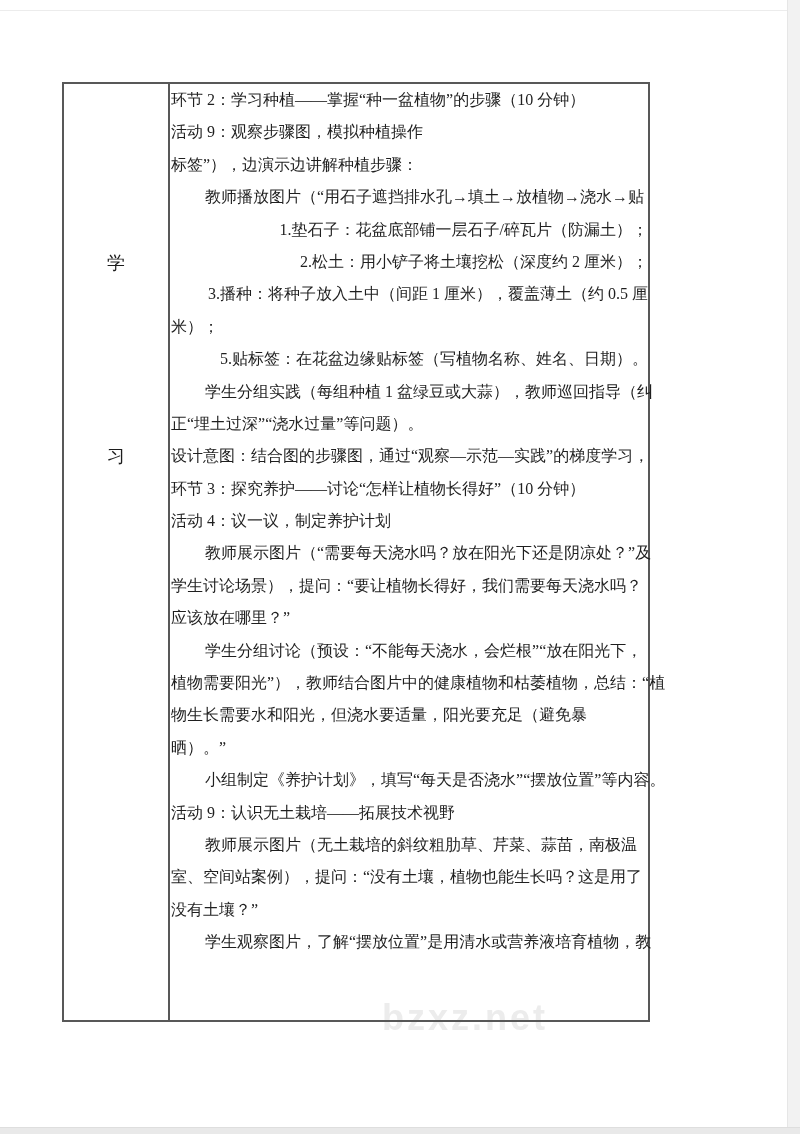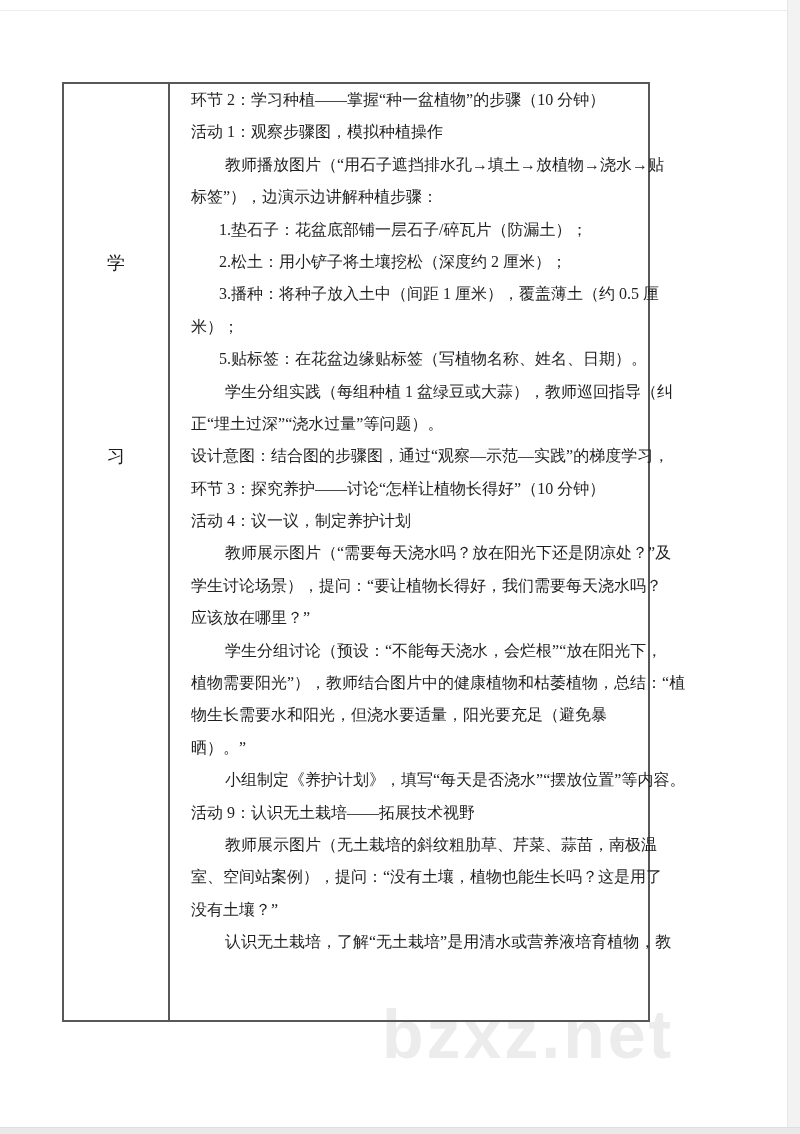--- a/index.html
+++ b/index.html
@@ -23,21 +23,21 @@
   }
   .bottom-gutter {
     position: absolute; left: 0; top: 1127px; width: 800px; height: 7px;
     background: #e9e9e9; border-top: 1px solid #dedede;
   }
 
   
   .watermark {
     position: absolute; left: 382px; top: 1000px;
     font-family: "Liberation Sans", "DejaVu Sans", sans-serif;
-    font-weight: bold; font-size: 68px; line-height: 1;
+    font-weight: bold; font-size: 36px; line-height: 1;
     letter-spacing: 3px; color: #ececec;
     z-index: 1; user-select: none;
   }
 
   
   .lesson-table {
     position: absolute; left: 62px; top: 82px;
     width: 584px; height: 936px;
     border: 2px solid #585858;
     z-index: 2;
@@ -54,29 +54,28 @@
     position: absolute; left: 0; width: 104px;
     text-align: center;
     font-size: 18px; color: #1c1c1c; letter-spacing: 0;
   }
   .stage-char.c0 { top: 167px; }
   .stage-char.c1 { top: 360px; }
 
   .cell-content {
     position: absolute; left: 107px; top: 0; width: 477px; height: 936px;
     overflow: visible;
-    padding-left: 20px;
   }
   .content-line {
     height: 32.4px; line-height: 32.4px;
     font-size: 16px; color: #1f1f1f;
     white-space: nowrap;
   }
   .content-line.ind-para { text-indent: 34px; }
-  .content-line.ind-num  { text-indent: 28px; }
+  .content-line.ind-num  { text-indent: 28px; text-align: right; }
 </style>
 </head>
 <body>
 
 <div class="page">
 
   <div class="top-hairline"></div>
   <div class="right-gutter"></div>
   <div class="bottom-gutter"></div>
 
@@ -86,23 +85,23 @@
 
     <div class="cell-left">
       <span class="stage-char c0">学</span>
       <span class="stage-char c1">习</span>
     </div>
 
     <div class="cell-divider"></div>
 
     <div class="cell-content">
         <div class="content-line">环节 2：学习种植——掌握“种一盆植物”的步骤（10 分钟）</div>
-        <div class="content-line">活动 1：观察步骤图，模拟种植操作</div>
+        <div class="content-line">活动 9：观察步骤图，模拟种植操作</div>
+        <div class="content-line">标签”），边演示边讲解种植步骤：</div>
         <div class="content-line ind-para">教师播放图片（“用石子遮挡排水孔→填土→放植物→浇水→贴</div>
-        <div class="content-line">标签”），边演示边讲解种植步骤：</div>
         <div class="content-line ind-num">1.垫石子：花盆底部铺一层石子/碎瓦片（防漏土）；</div>
         <div class="content-line ind-num">2.松土：用小铲子将土壤挖松（深度约 2 厘米）；</div>
         <div class="content-line ind-num">3.播种：将种子放入土中（间距 1 厘米），覆盖薄土（约 0.5 厘</div>
         <div class="content-line">米）；</div>
         <div class="content-line ind-num">5.贴标签：在花盆边缘贴标签（写植物名称、姓名、日期）。</div>
         <div class="content-line ind-para">学生分组实践（每组种植 1 盆绿豆或大蒜），教师巡回指导（纠</div>
         <div class="content-line">正“埋土过深”“浇水过量”等问题）。</div>
         <div class="content-line">设计意图：结合图的步骤图，通过“观察—示范—实践”的梯度学习，</div>
         <div class="content-line">环节 3：探究养护——讨论“怎样让植物长得好”（10 分钟）</div>
         <div class="content-line">活动 4：议一议，制定养护计划</div>
@@ -111,18 +110,18 @@
         <div class="content-line">应该放在哪里？”</div>
         <div class="content-line ind-para">学生分组讨论（预设：“不能每天浇水，会烂根”“放在阳光下，</div>
         <div class="content-line">植物需要阳光”），教师结合图片中的健康植物和枯萎植物，总结：“植</div>
         <div class="content-line">物生长需要水和阳光，但浇水要适量，阳光要充足（避免暴</div>
         <div class="content-line">晒）。”</div>
         <div class="content-line ind-para">小组制定《养护计划》，填写“每天是否浇水”“摆放位置”等内容。</div>
         <div class="content-line">活动 9：认识无土栽培——拓展技术视野</div>
         <div class="content-line ind-para">教师展示图片（无土栽培的斜纹粗肋草、芹菜、蒜苗，南极温</div>
         <div class="content-line">室、空间站案例），提问：“没有土壤，植物也能生长吗？这是用了</div>
         <div class="content-line">没有土壤？”</div>
-        <div class="content-line ind-para">认识无土栽培，了解“无土栽培”是用清水或营养液培育植物，教</div>
+        <div class="content-line ind-para">学生观察图片，了解“摆放位置”是用清水或营养液培育植物，教</div>
       </div>
 
   </div>
 
 </div>
 
 </body></html>

